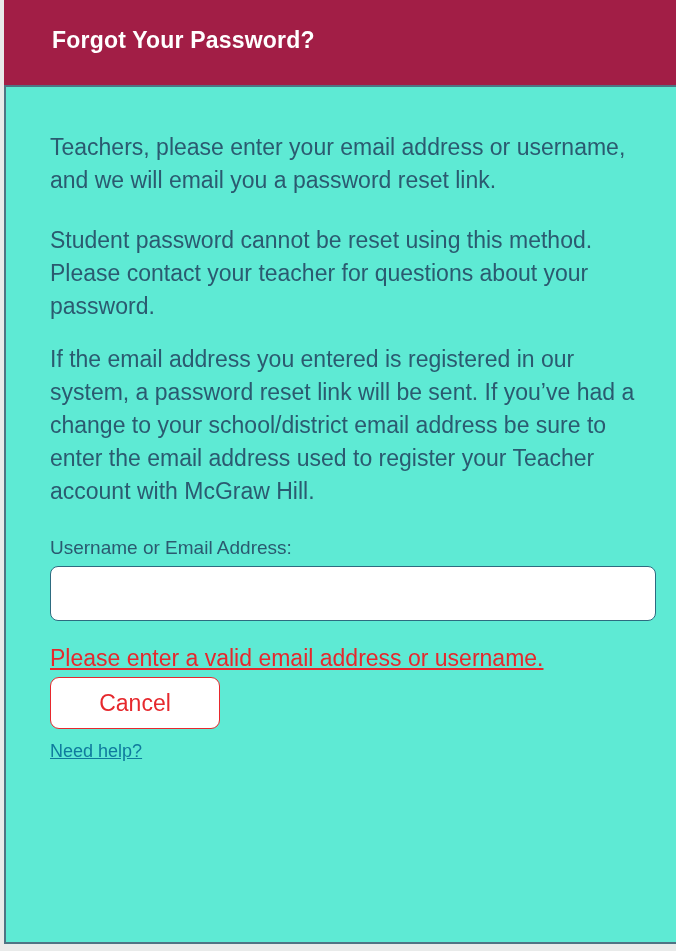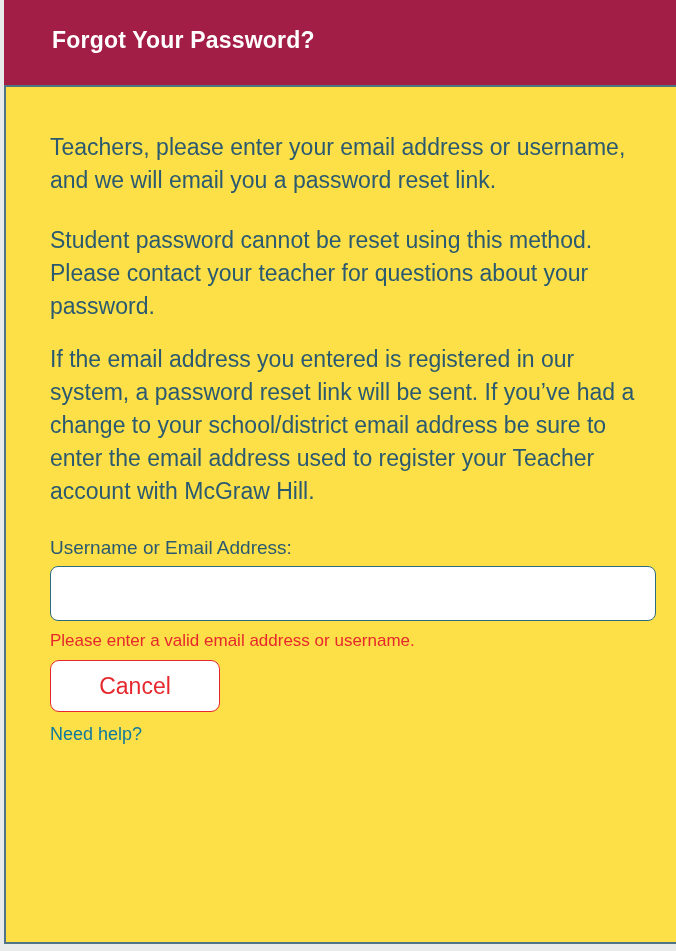--- a/index.html
+++ b/index.html
@@ -24,21 +24,21 @@
     width:676px;
     height:951px;
     background:var(--page-bg);
     overflow:hidden;
   }
   .panel{
     position:absolute;
     left:4px; top:0;
     width:672px;
     height:944px;
-    background:#fde047;
+    background:#5eead4;
     border-left:2px solid var(--panel-border);
     border-bottom:2px solid var(--panel-border);
   }
   .modal-header{
     height:87px;
     margin-left:-2px;
     background:var(--header-bg);
     border-bottom:2px solid var(--panel-border);
     display:flex;
     align-items:center;
@@ -73,24 +73,25 @@
     border:1px solid var(--input-border);
     border-radius:8px;
     padding:0 14px;
     font-family:"Liberation Sans", sans-serif;
     font-size:23px;
     color:var(--body-text);
     background:#ffffff;
     outline:none;
   }
   .error-msg{
-    margin-top:7px;
-    font-size:17px;
+    margin-top:24px;
+    font-size:23px;
     line-height:26px;
     color:var(--error-red);
+    text-decoration:underline;
   }
   .link-row{ margin-top:12px; }
   .username-link{
     font-size:17px;
     color:var(--link-teal);
     text-decoration:underline;
     cursor:pointer;
   }
   .cancel-btn{
     display:block;
@@ -115,20 +116,21 @@
     border-radius:8px;
     color:var(--disabled-btn-text);
     font-family:"Liberation Sans", sans-serif;
     font-size:24px;
     cursor:default;
   }
   .help-row{ margin-top:12px; }
   .help-link{
     font-size:18px;
     color:var(--link-teal);
+    text-decoration:underline;
     cursor:pointer;
   }
 </style>
 </head>
 <body>
 
 <div class="page">
   <div class="panel">
 
     <div class="modal-header">

